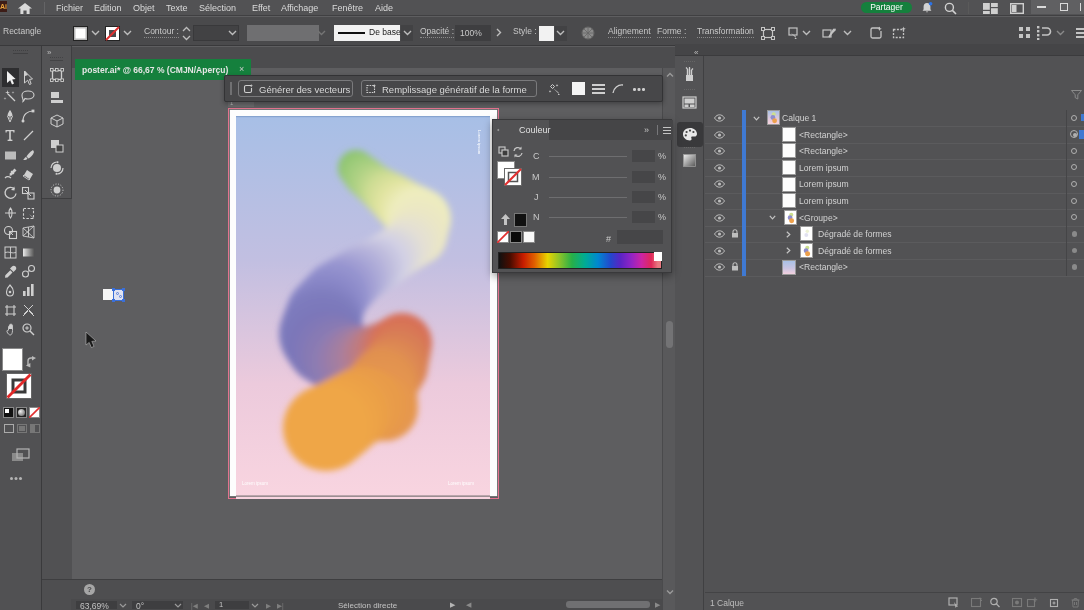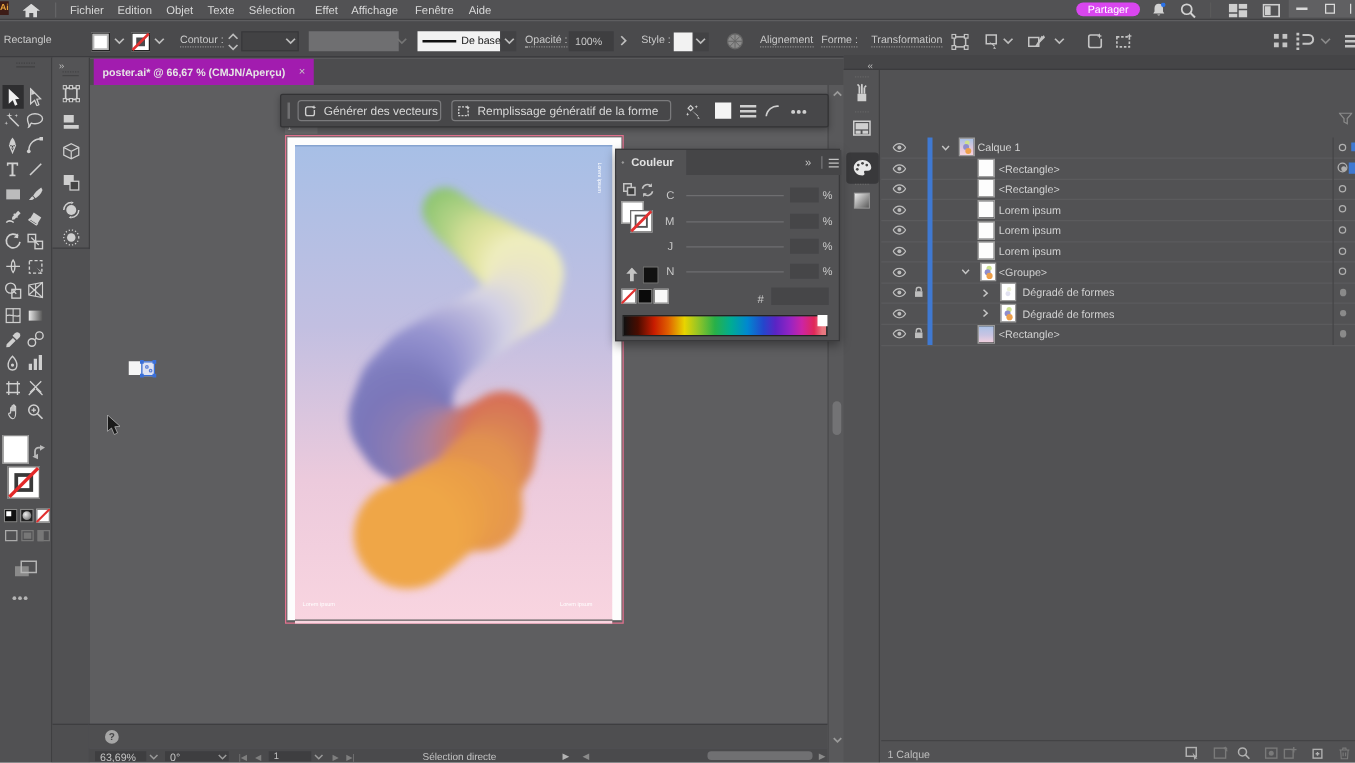--- a/index.html
+++ b/index.html
@@ -24,21 +24,21 @@
   <div class="abs" style="left:44px;top:2px;width:1px;height:12px;background:#646466"></div>
   <div class="abs t9" style="left:56px;top:3.5px;color:#dadada">Fichier</div>
   <div class="abs t9" style="left:94px;top:3.5px;color:#dadada">Edition</div>
   <div class="abs t9" style="left:133px;top:3.5px;color:#dadada">Objet</div>
   <div class="abs t9" style="left:166px;top:3.5px;color:#dadada">Texte</div>
   <div class="abs t9" style="left:199px;top:3.5px;color:#dadada">Sélection</div>
   <div class="abs t9" style="left:252px;top:3.5px;color:#dadada">Effet</div>
   <div class="abs t9" style="left:281px;top:3.5px;color:#dadada">Affichage</div>
   <div class="abs t9" style="left:332px;top:3.5px;color:#dadada">Fenêtre</div>
   <div class="abs t9" style="left:375px;top:3.5px;color:#dadada">Aide</div>
-  <div class="abs" style="left:861px;top:1.5px;width:51px;height:11px;background:#d946ef;border-radius:6px;text-align:center;line-height:11px;font-size:8.5px;color:#fff">Partager</div>
+  <div class="abs" style="left:861px;top:1.5px;width:51px;height:11px;background:#15803d;border-radius:6px;text-align:center;line-height:11px;font-size:8.5px;color:#fff">Partager</div>
   <svg class="abs" style="left:921px;top:2px" width="12" height="12" viewBox="0 0 12 12">
         <path d="M6 1 C3.8 1 2.6 2.6 2.6 4.6 L2.6 7.2 L1.6 8.8 L10.4 8.8 L9.4 7.2 L9.4 4.6 C9.4 2.6 8.2 1 6 1 Z M4.8 9.6 A1.3 1.3 0 0 0 7.2 9.6 Z" fill="#d2d2d2"></path>
         <circle cx="9.6" cy="1.8" r="1.8" fill="#2a72e8"></circle>
       </svg>
   <svg class="abs" style="left:944px;top:2px" width="13" height="13" viewBox="0 0 13 13">
         <circle cx="5.4" cy="5.4" r="4" fill="none" stroke="#d2d2d2" stroke-width="1.4"></circle>
         <line x1="8.4" y1="8.4" x2="12" y2="12" stroke="#d2d2d2" stroke-width="1.6"></line>
       </svg>
   <div class="abs" style="left:968px;top:2px;width:1px;height:12px;background:#5a5a5a"></div>
   <svg class="abs" style="left:983px;top:3px" width="15" height="11" viewBox="0 0 15 11">
@@ -153,21 +153,21 @@
         <rect x="0" y="12" width="2.4" height="2.4" fill="#c4c4c4"></rect>
         <path d="M5 2 L10 2 A3.5 3.5 0 0 1 10 9 L5 9" fill="none" stroke="#c4c4c4" stroke-width="1.6"></path>
       </svg>
   <svg class="abs" style="left:1056px;top:13px" width="9" height="6" viewBox="0 0 9 6">
         <path d="M1 1 L4.5 4.5 L8 1" fill="none" stroke="#8a8a8a" stroke-width="1.4"></path>
       </svg>
   <div class="abs" style="left:1076px;top:11px;width:8px;height:1.6px;background:#c4c4c4;box-shadow:0 4px 0 #c4c4c4, 0 8px 0 #c4c4c4"></div>
 </div>
 
 <div id="tabrow" class="abs" style="left:72px;top:47px;width:603px;height:21px;background:#4c4c4e">
-  <div class="abs" style="left:3px;top:0;width:176px;height:21px;background:#a21caf">
+  <div class="abs" style="left:3px;top:12px;width:176px;height:21px;background:#15803d">
     <div class="abs" style="left:7px;top:6px;font-size:8.5px;font-weight:bold;color:#e6e6e6;white-space:nowrap">poster.ai* @ 66,67 % (CMJN/Aperçu)</div>
     <div class="abs" style="left:164px;top:5px;font-size:9px;color:#c9c9c9">×</div>
   </div>
 </div>
 
 <div id="toolbar" class="abs" style="left:0;top:46px;width:42px;height:564px;background:#515153;border-right:1px solid #3a3a3c">
   <div class="abs" style="left:13px;top:4px;width:15px;height:1px;border-top:1px dotted #404042;box-shadow:0 3px 0 #404042"></div>
   <div id="tools">
         <div class="abs" style="left:2px;top:21.8px;width:17px;height:19.4px;background:#2e2e30"></div>
         <svg class="abs" style="left:3.0px;top:24.0px" width="15" height="15" viewBox="0 0 15 15">
@@ -498,21 +498,21 @@
   <svg class="abs" style="left:387px;top:8px" width="12" height="10" viewBox="0 0 12 10">
         <path d="M1 9 A9 9 0 0 1 11 1" fill="none" stroke="#cfcfcf" stroke-width="1.3"></path>
       </svg>
   <div class="abs" style="left:408px;top:12px;width:2.5px;height:2.5px;background:#cfcfcf;border-radius:50%;box-shadow:4.5px 0 0 #cfcfcf, 9px 0 0 #cfcfcf"></div>
 </div>
 
 <div id="couleur" class="abs" style="z-index:6;left:492px;top:119px;width:180px;height:154px;background:#525254;border:1px solid #39393b;box-shadow:0 3px 8px rgba(0,0,0,.4)">
   <div class="abs" style="left:0;top:0;width:180px;height:20px;background:#454547"></div>
   <div class="abs" style="left:0;top:0;width:56px;height:20px;background:#525254">
     <span class="abs" style="left:4px;top:6px;font-size:7px;color:#9a9a9a">⬩</span>
-    <span class="abs t9" style="left:12px;top:6px;color:#e2e2e2;font-weight:bold">Couleur</span>
+    <span class="abs t9" style="left:26px;top:6px;color:#e2e2e2;font-weight:normal">Couleur</span>
   </div>
   <div class="abs" style="left:151px;top:5px;font-size:9px;color:#c4c4c4;letter-spacing:-1px">»</div>
   <div class="abs" style="left:164px;top:5px;width:1px;height:10px;background:#77777a"></div>
       <div class="abs" style="left:170px;top:7px;width:8px;height:1.3px;background:#c4c4c4;box-shadow:0 3px 0 #c4c4c4, 0 6px 0 #c4c4c4"></div>
 
   <svg class="abs" style="left:5px;top:26px" width="11" height="11" viewBox="0 0 11 11">
         <rect x="1" y="1" width="6" height="6" fill="none" stroke="#c4c4c4" stroke-width="1.2"></rect>
         <rect x="4" y="4" width="6" height="6" fill="#3d3d3d" stroke="#c4c4c4" stroke-width="1.2"></rect>
       </svg>
   <svg class="abs" style="left:19px;top:26px" width="12" height="12" viewBox="0 0 12 12">

